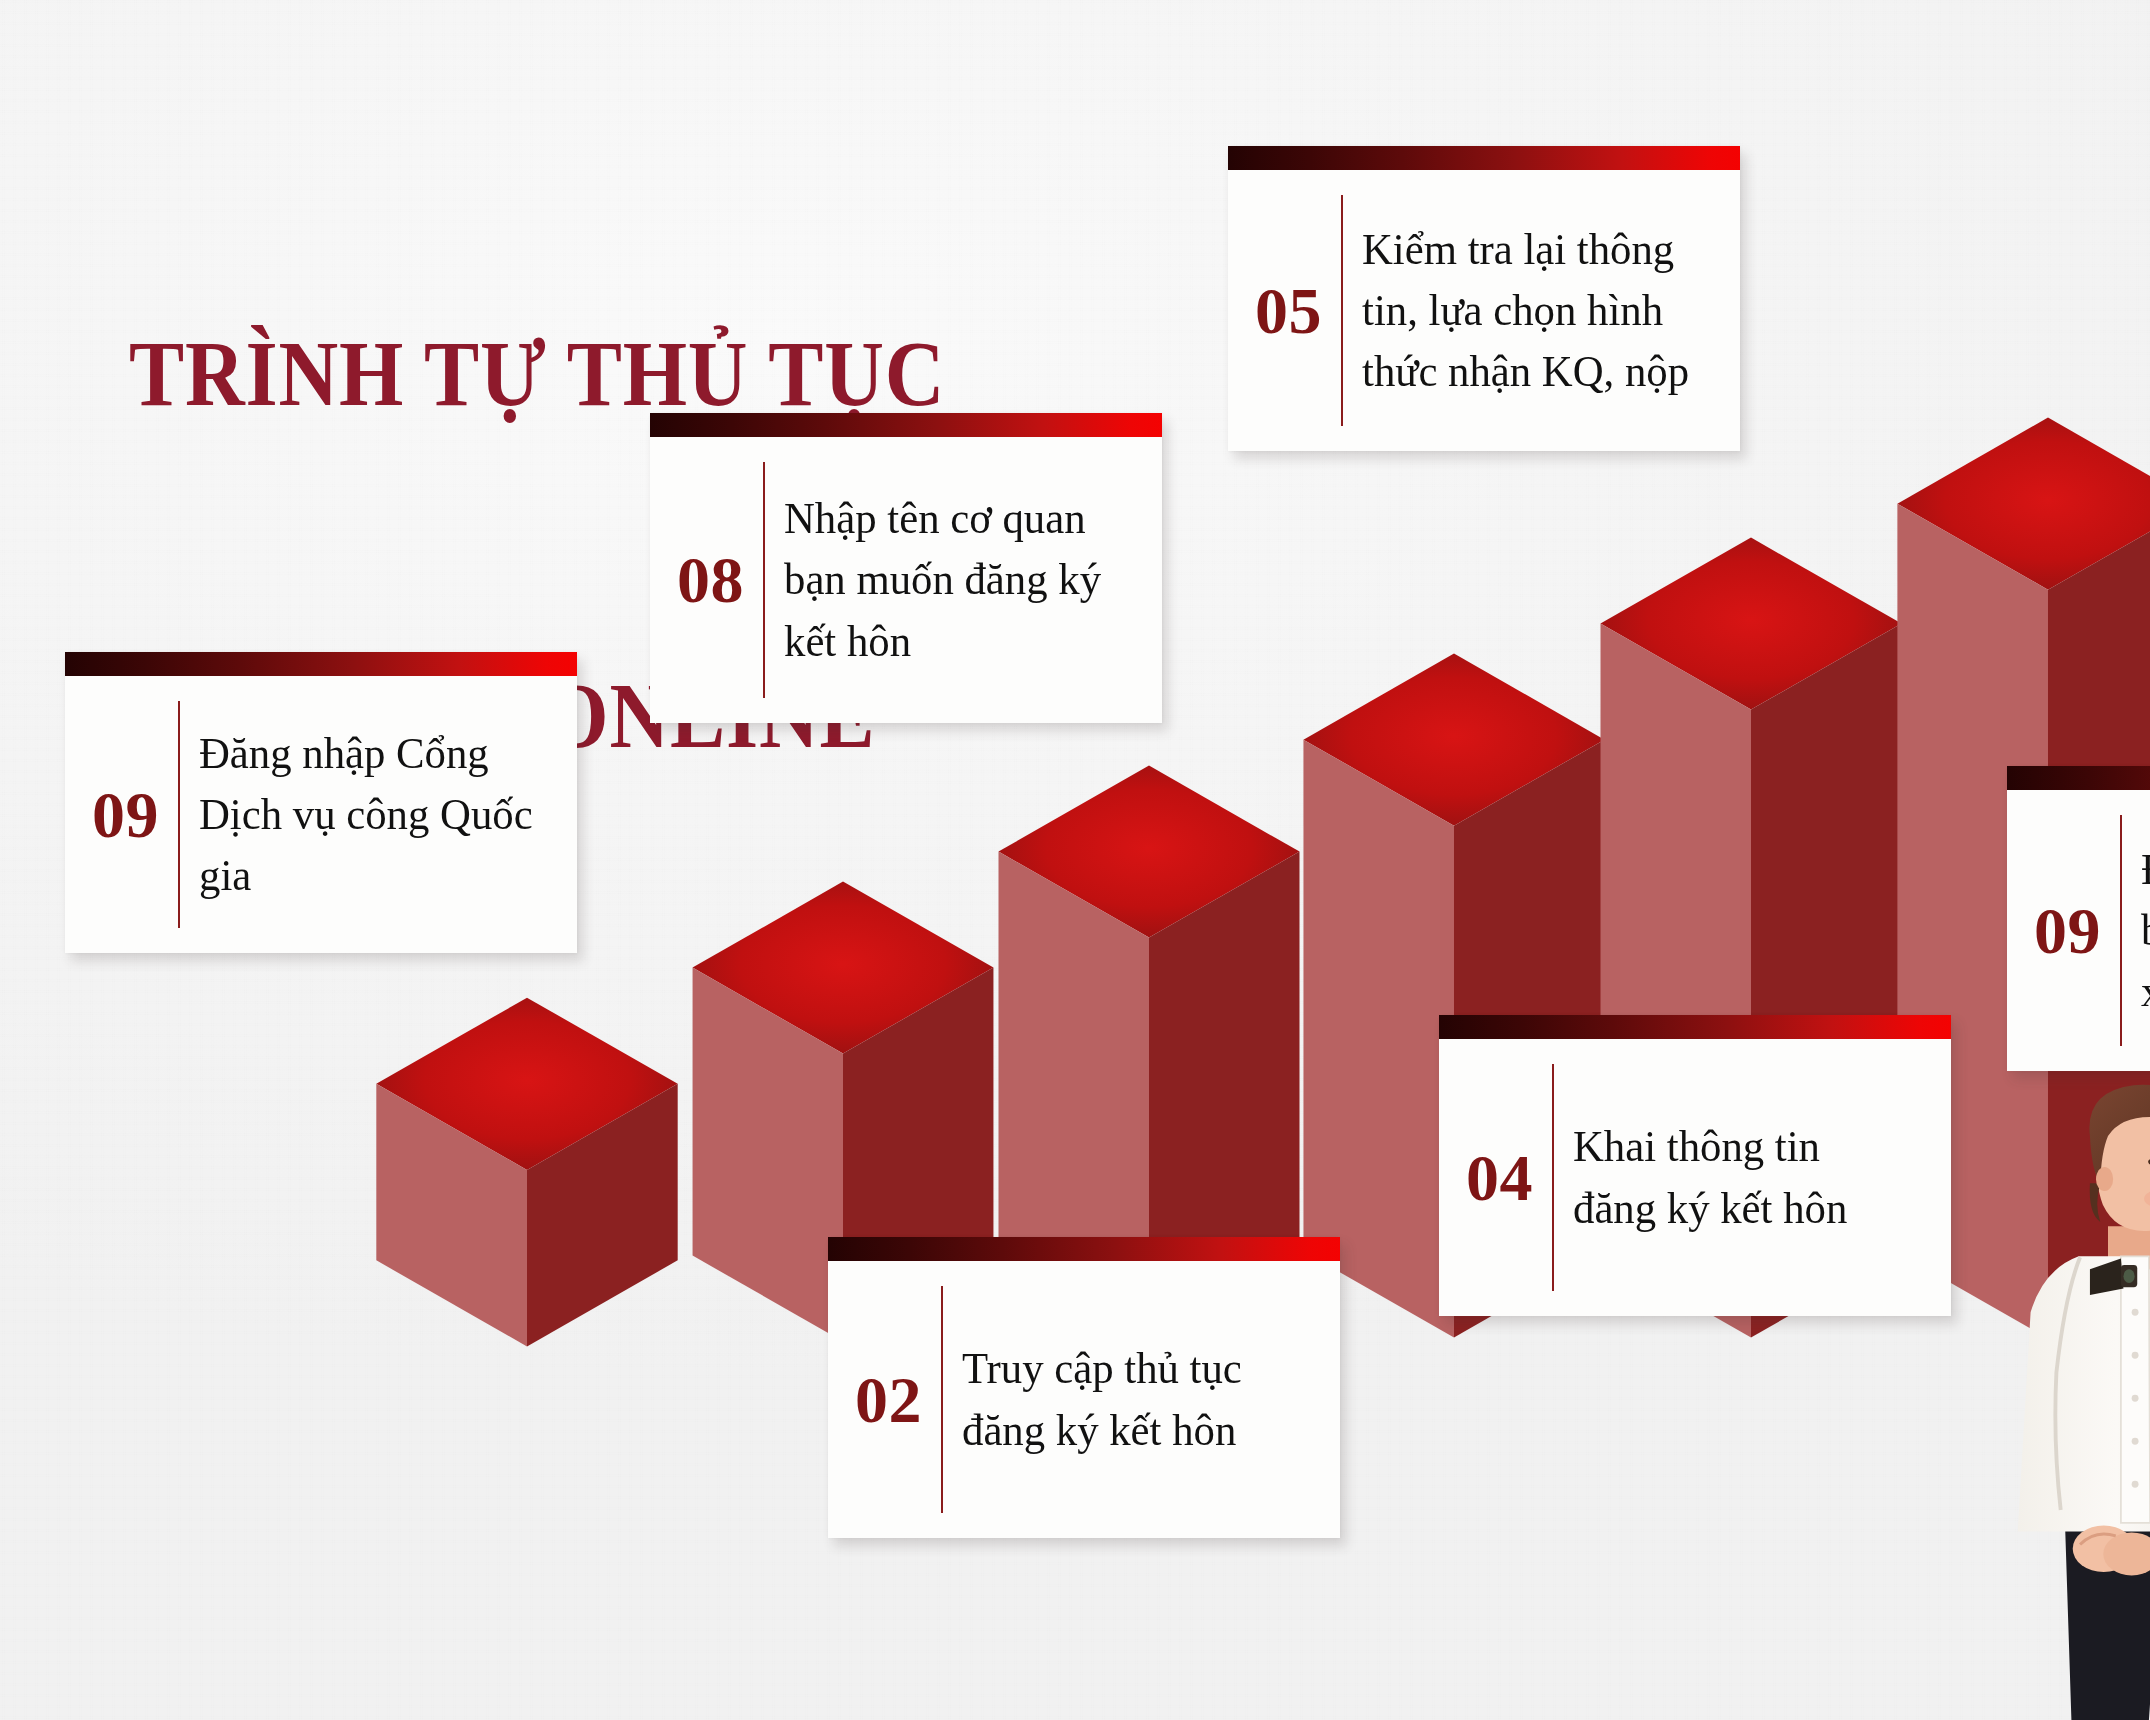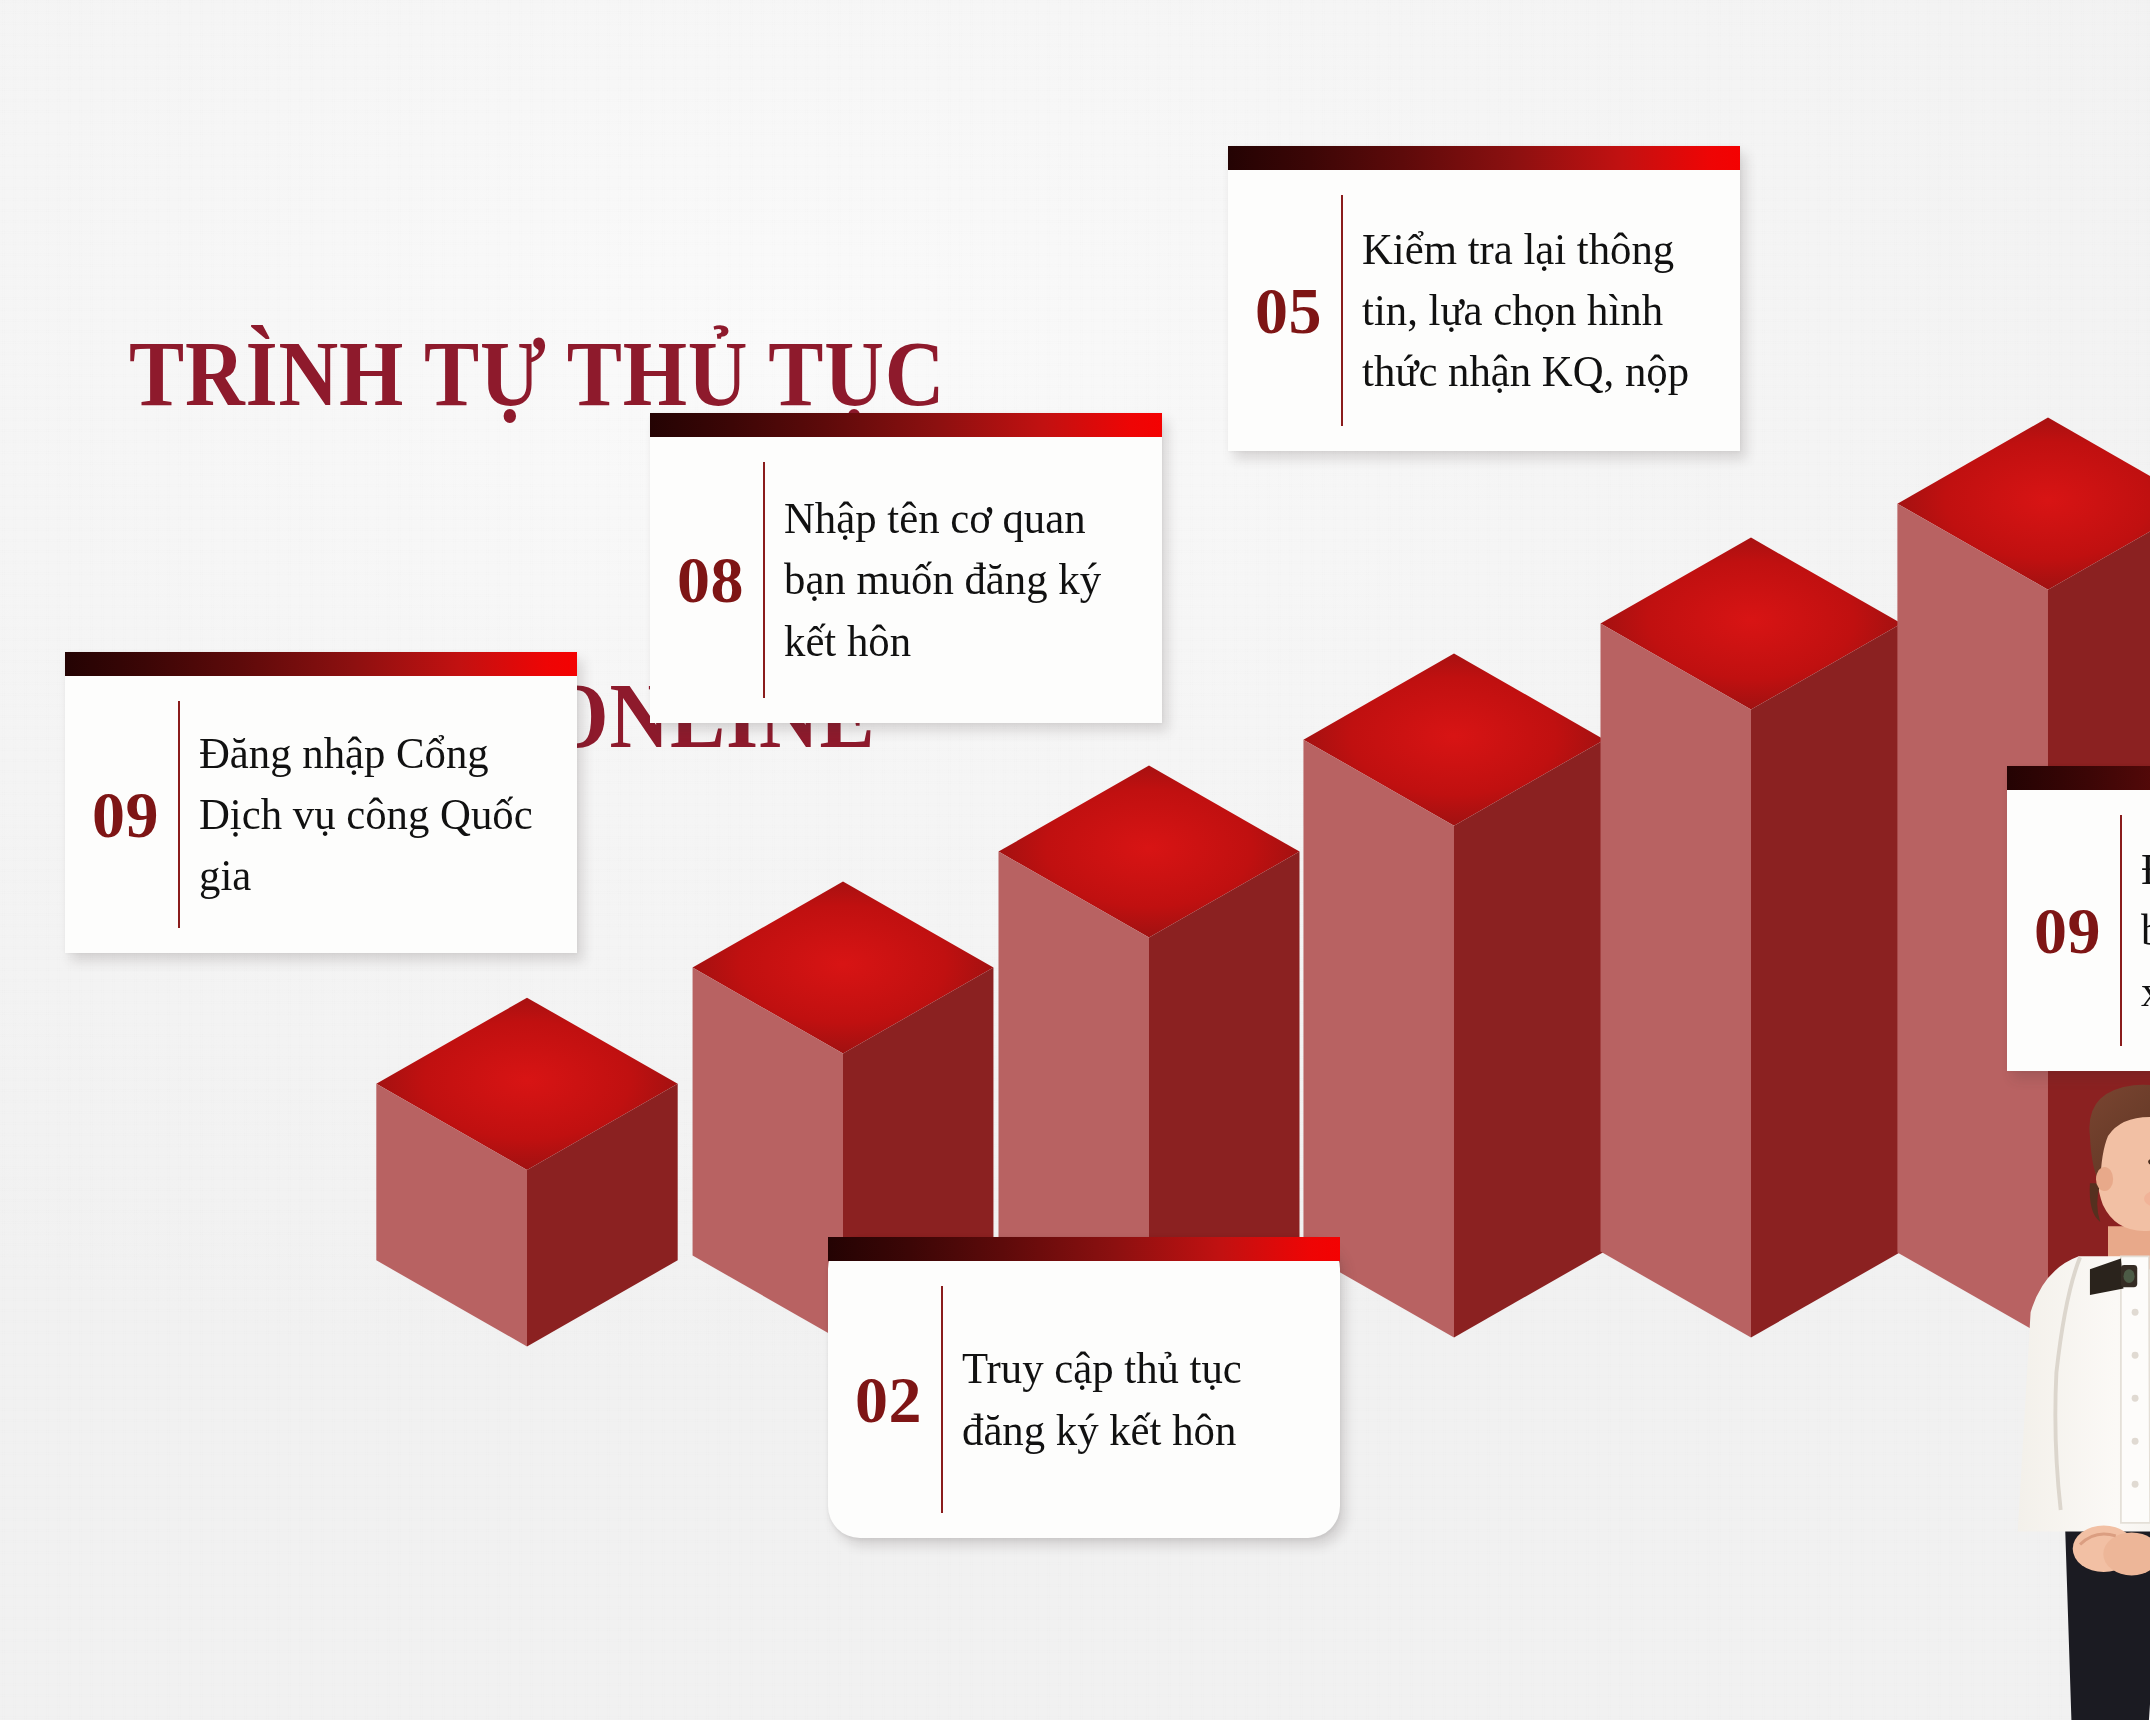--- a/index.html
+++ b/index.html
@@ -213,38 +213,46 @@
 
   <div class="card" style="left:65px; top:652px; width:512px; height:301px;">
     <div class="card-bar"></div>
     <div class="card-body">
       <div class="card-num">09</div>
       <div class="card-rule"></div>
       <div class="card-text">Đăng nhập Cổng Dịch vụ công Quốc gia</div>
     </div>
   </div>
 
-  <div class="card" style="left:828px; top:1237px; width:512px; height:301px;border-radius:32px;">
+  <div class="card" style="left:828px; top:1237px; width:512px; height:301px;">
     <div class="card-bar"></div>
     <div class="card-body">
       <div class="card-num">02</div>
       <div class="card-rule"></div>
       <div class="card-text">Truy cập thủ tục đăng ký kết hôn</div>
     </div>
   </div>
 
   <div class="card" style="left:650px; top:413px; width:512px; height:310px;">
     <div class="card-bar"></div>
     <div class="card-body">
       <div class="card-num">08</div>
       <div class="card-rule"></div>
       <div class="card-text">Nhập tên cơ quan bạn muốn đăng ký kết hôn</div>
     </div>
   </div>
 
+  <div class="card" style="left:1439px; top:1015px; width:512px; height:301px;">
+    <div class="card-bar"></div>
+    <div class="card-body">
+      <div class="card-num">04</div>
+      <div class="card-rule"></div>
+      <div class="card-text">Khai thông tin đăng ký kết hôn</div>
+    </div>
+  </div>
 
   <div class="card" style="left:1228px; top:146px; width:512px; height:305px;">
     <div class="card-bar"></div>
     <div class="card-body">
       <div class="card-num">05</div>
       <div class="card-rule"></div>
       <div class="card-text">Kiểm tra lại thông tin, lựa chọn hình thức nhận KQ, nộp</div>
     </div>
   </div>
 

